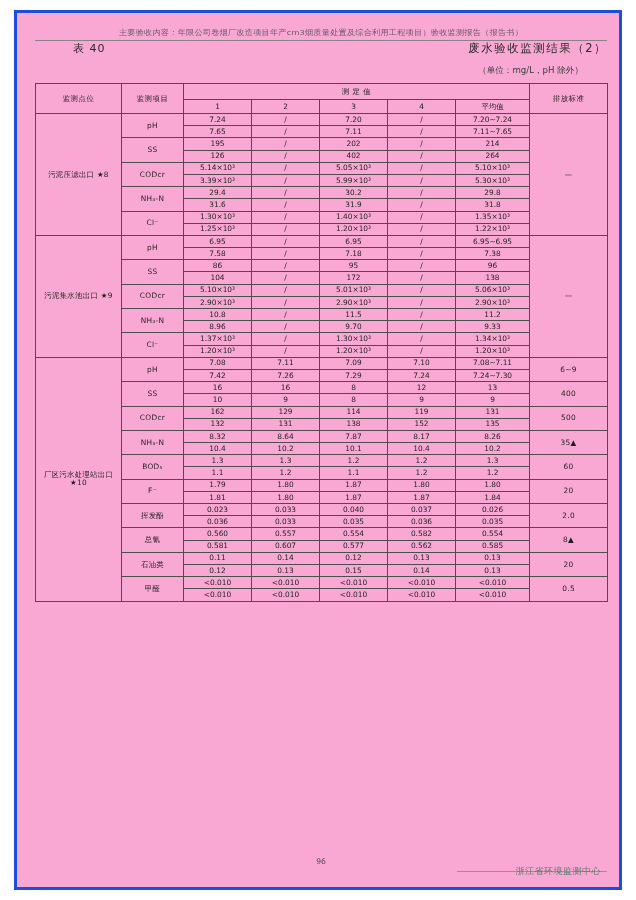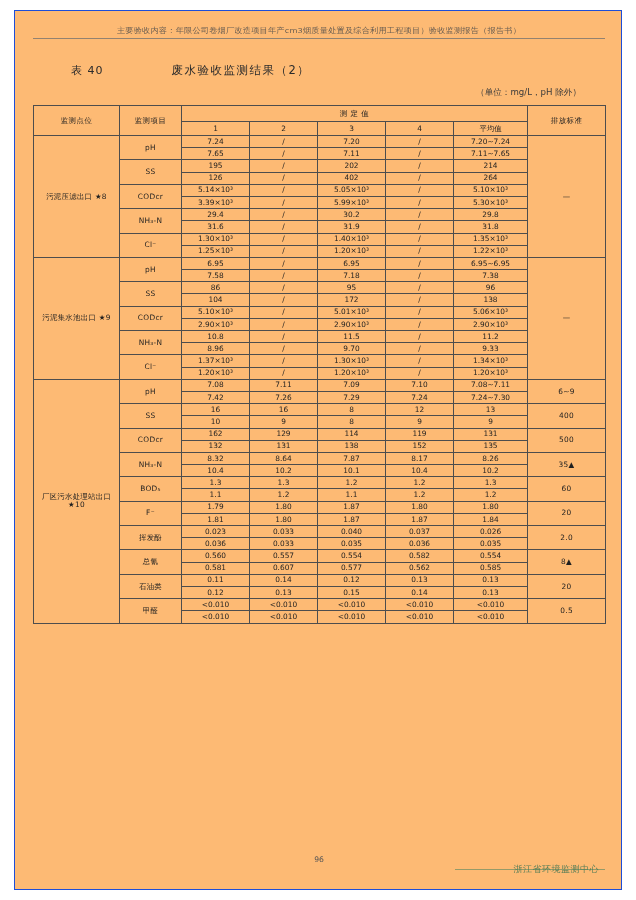--- a/index.html
+++ b/index.html
@@ -8,23 +8,23 @@
     background:#ffffff;
     font-family:"DejaVu Sans", sans-serif;
     color:#1a1a1a;
     position:relative;
     overflow:hidden;
   }
   .page {
     position:absolute;
     left:14px; top:10px;
     width:608px; height:880px;
-    border:1px solid #1d4ed8;
+    border:3px solid #1d4ed8;
     box-sizing:border-box;
-    background:#fdba74;
+    background:#f9a8d4;
   }
   .inner {
     position:absolute;
     left:18px; top:14px;
     width:572px; height:852px;
   }
   .hdr-line {
     font-size:8.2px;
     letter-spacing:0.2px;
     color:#4a4a4a;
@@ -34,24 +34,25 @@
     filter:blur(0.35px);
     opacity:0.82;
   }
   .hdr-rule {
     margin-top:2px;
     border-bottom:1px solid #6f6f6f;
     width:100%;
     opacity:0.75;
   }
   .title-row {
-    margin-top:24px;
+    margin-top:0;
     display:flex;
     align-items:baseline;
     filter:blur(0.2px);
+    justify-content:space-between;
   }
   .tbl-no {
     font-size:11px;
     margin-left:38px;
     letter-spacing:1px;
     color:#2b2b2b;
   }
   .tbl-title {
     font-size:11.5px;
     margin-left:68px;

